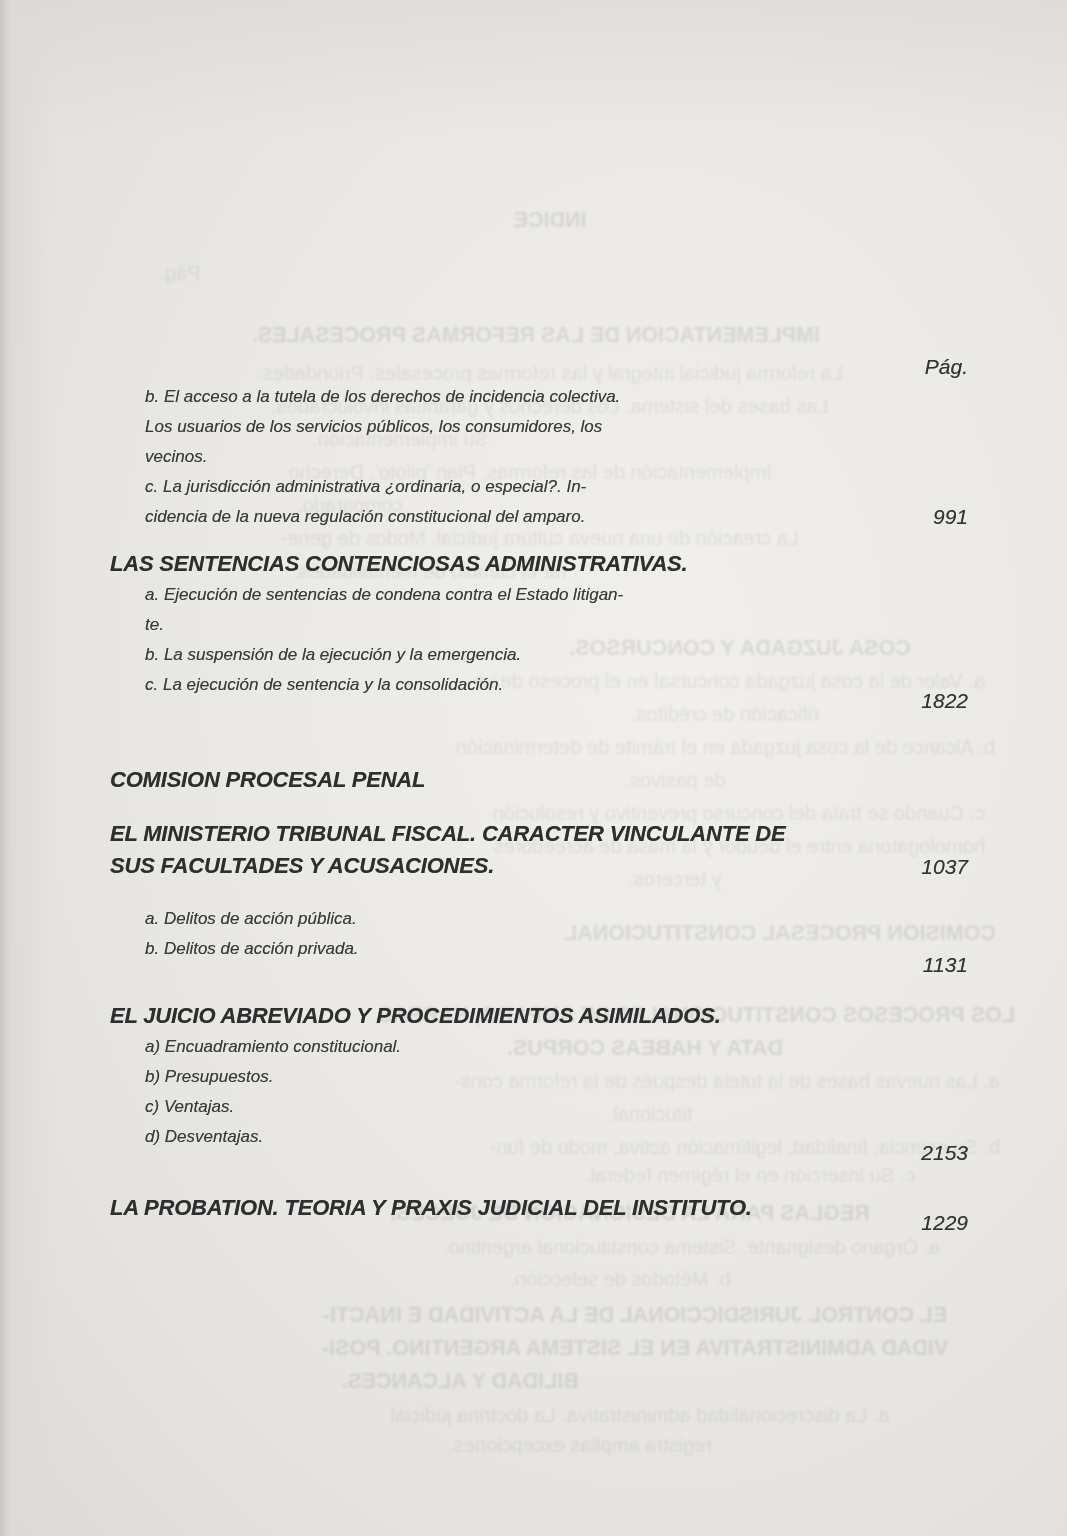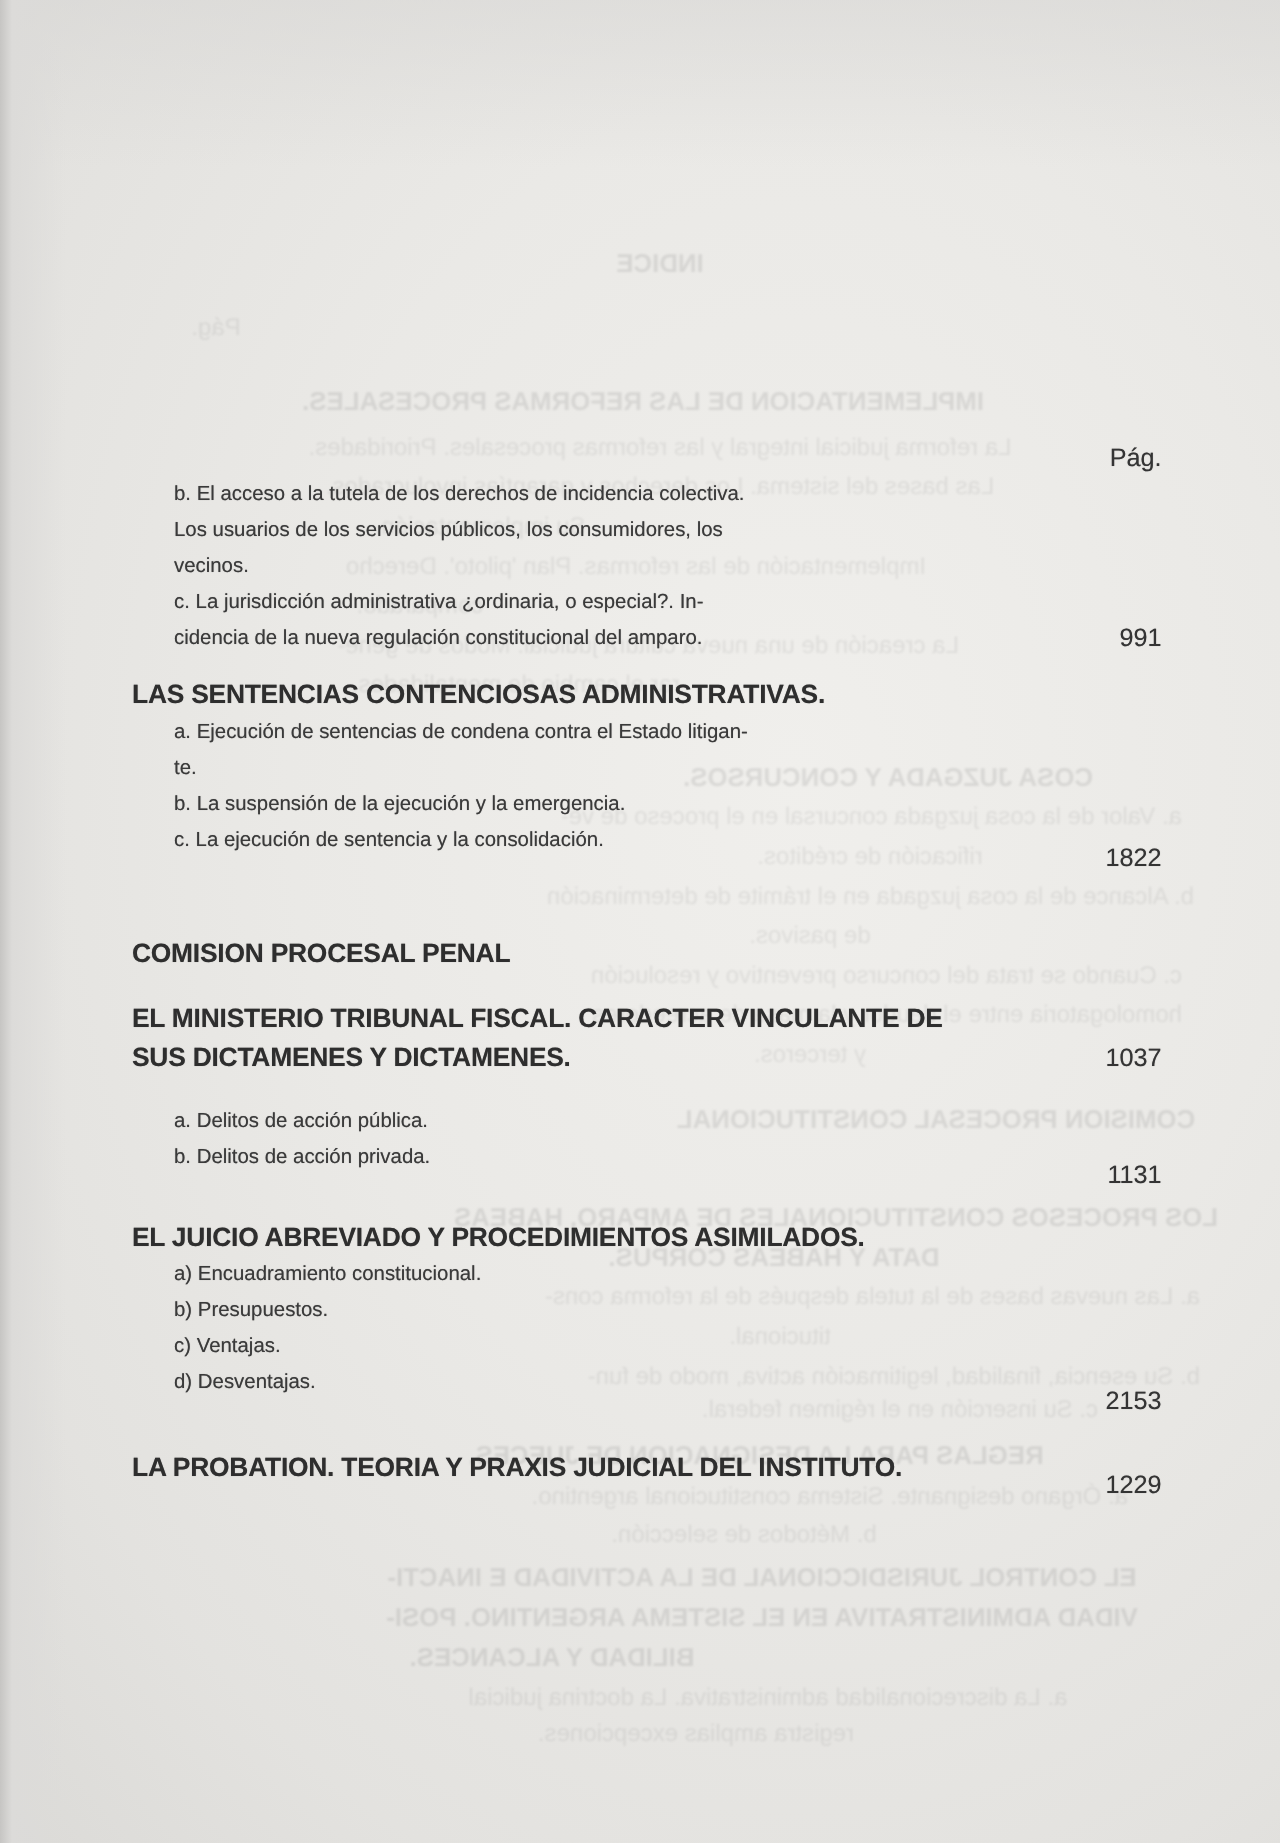--- a/index.html
+++ b/index.html
@@ -13,24 +13,25 @@
     height:1536px;
     overflow:hidden;
     background:
       linear-gradient(90deg, #c6c5c3 0px, #dcdbd9 10px, rgba(230,229,227,0) 55px),
       linear-gradient(180deg, rgba(215,214,212,.55) 0px, rgba(215,214,212,0) 140px),
       radial-gradient(ellipse at 62% 42%, #f0efec 0%, #eae9e6 45%, #e3e2df 78%, #dbdad7 100%);
   }
   
   .content{
     position:absolute;
-    left:110px; top:367px;
+    left:110px; top:352px;
     width:860px;
     color:#343434;
     text-shadow:0 0 .6px rgba(45,45,45,.55);
+    font-style:italic;
   }
   .pagehdr{
     text-align:right;
     font-size:21px;
     line-height:30px;
     padding-right:2px;
   }
   .row{display:flex;}
   .rowtext{flex:1;}
   .rownum{
@@ -210,21 +211,21 @@
         <div class="rowtext">
           <div class="line hline">COMISION PROCESAL PENAL</div>
         </div>
       </div>
     </div>
 
     <div class="toc-section sec3">
       <div class="row">
         <div class="rowtext">
           <div class="line hline">EL MINISTERIO TRIBUNAL FISCAL. CARACTER VINCULANTE DE</div>
-          <div class="line hline">SUS DICTAMENES Y DICTAMENES.</div>
+          <div class="line hline">SUS FACULTADES Y ACUSACIONES.</div>
         </div>
         <div class="rownum">1037</div>
       </div>
     </div>
 
     <div class="toc-section sec4">
       <div class="items">
         <div class="row">
           <div class="rowtext">
             <div class="line">a. Delitos de acción pública.</div>

